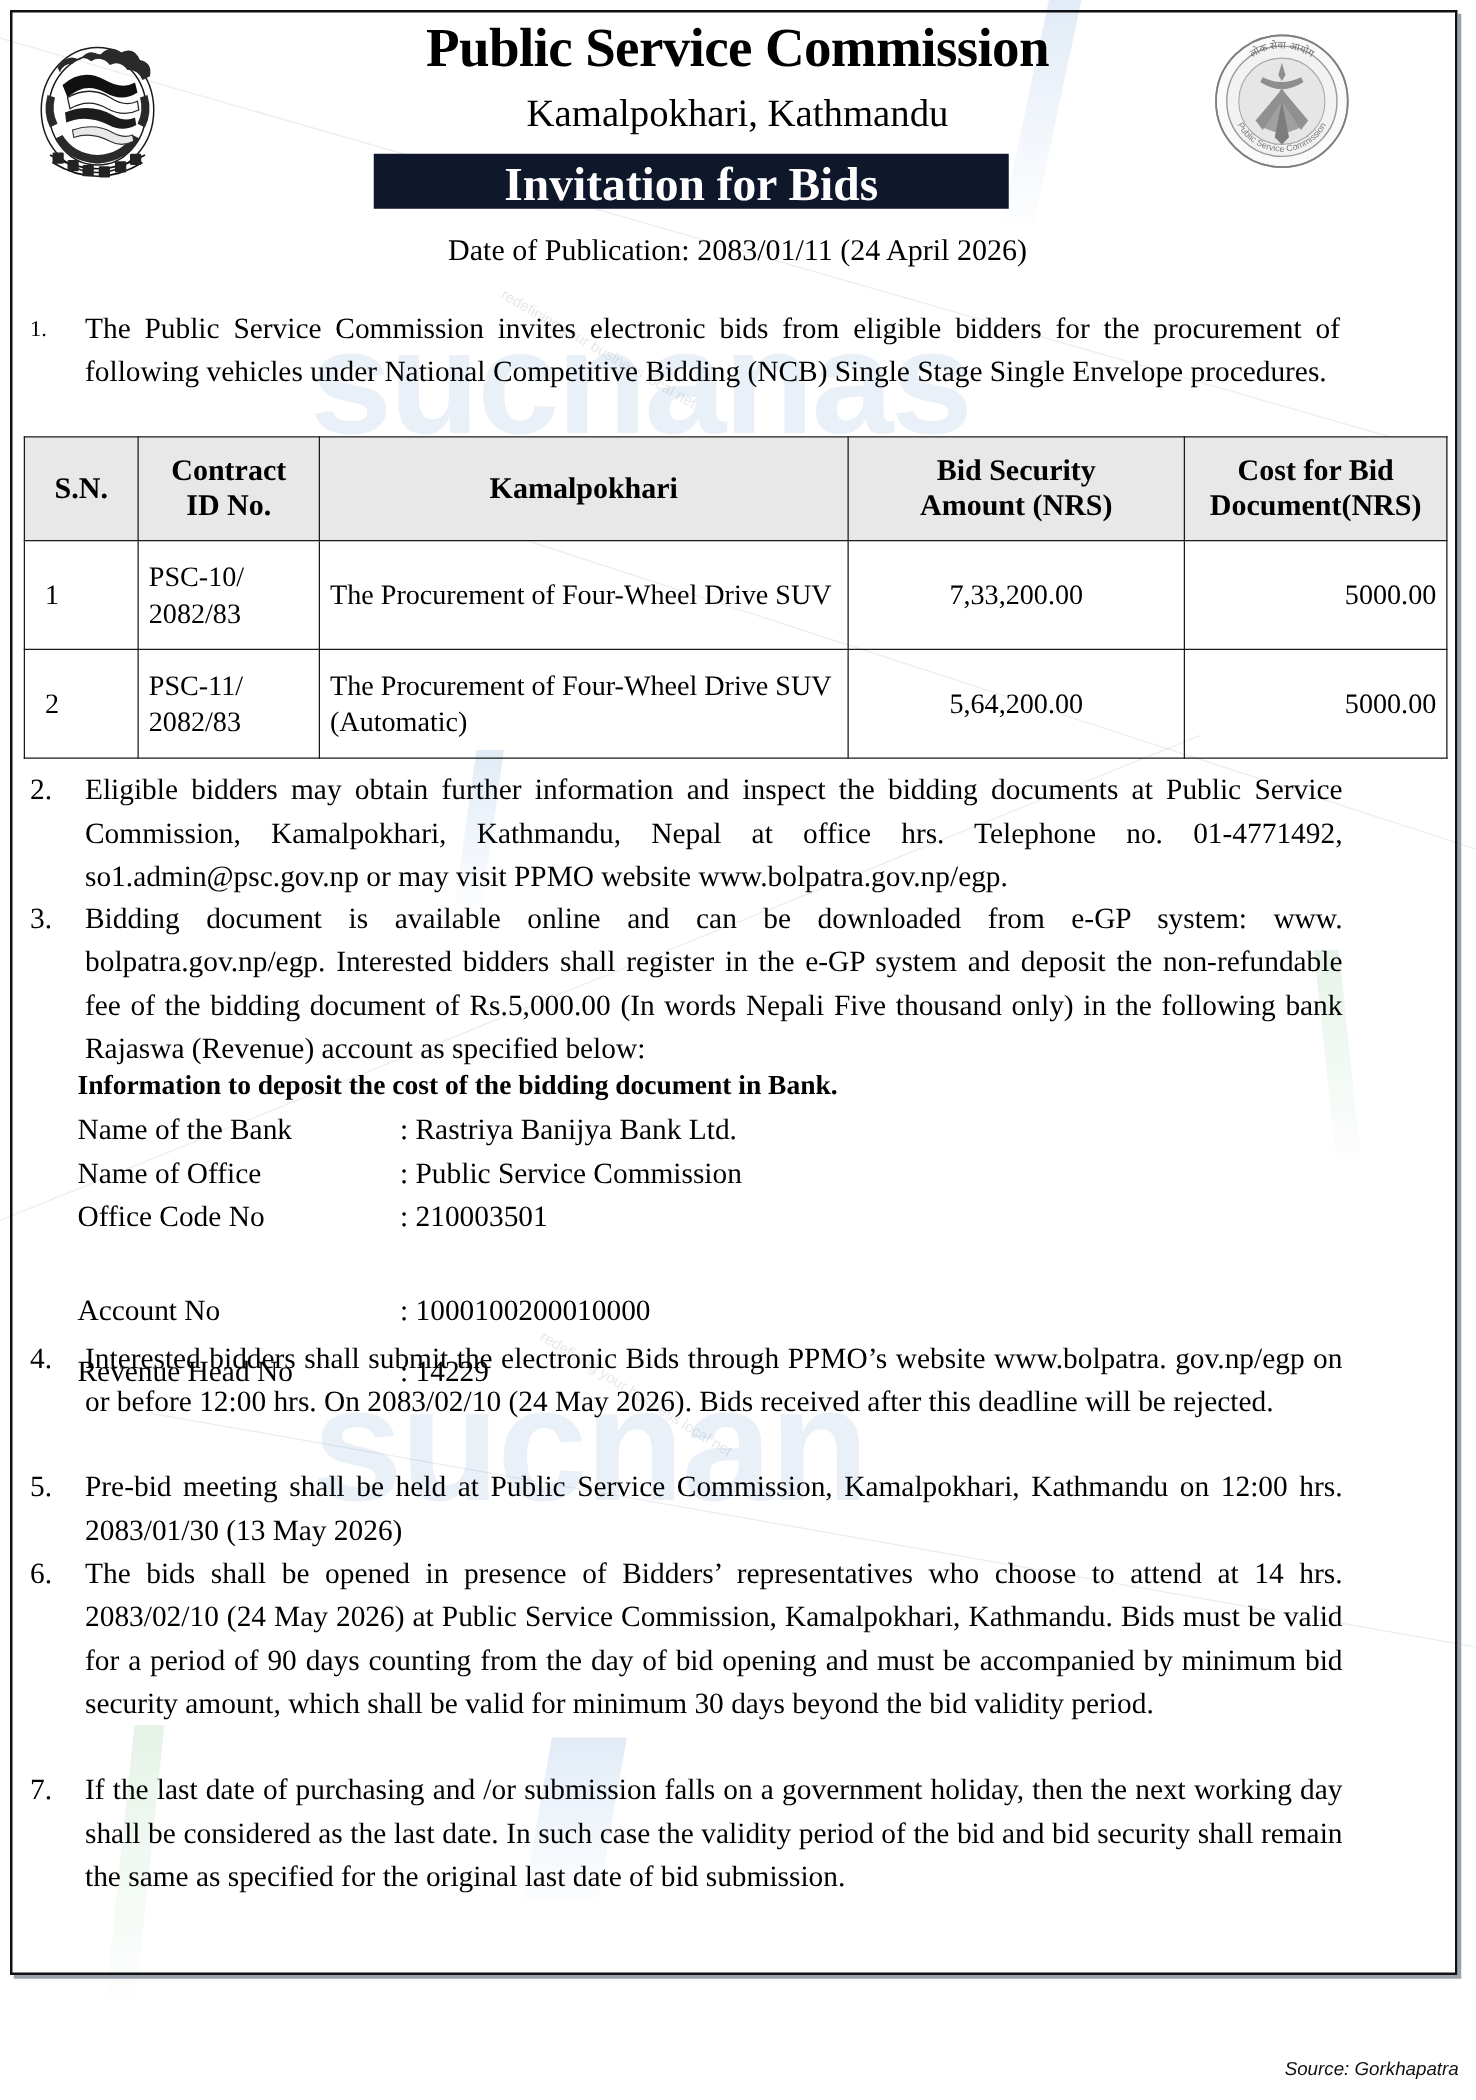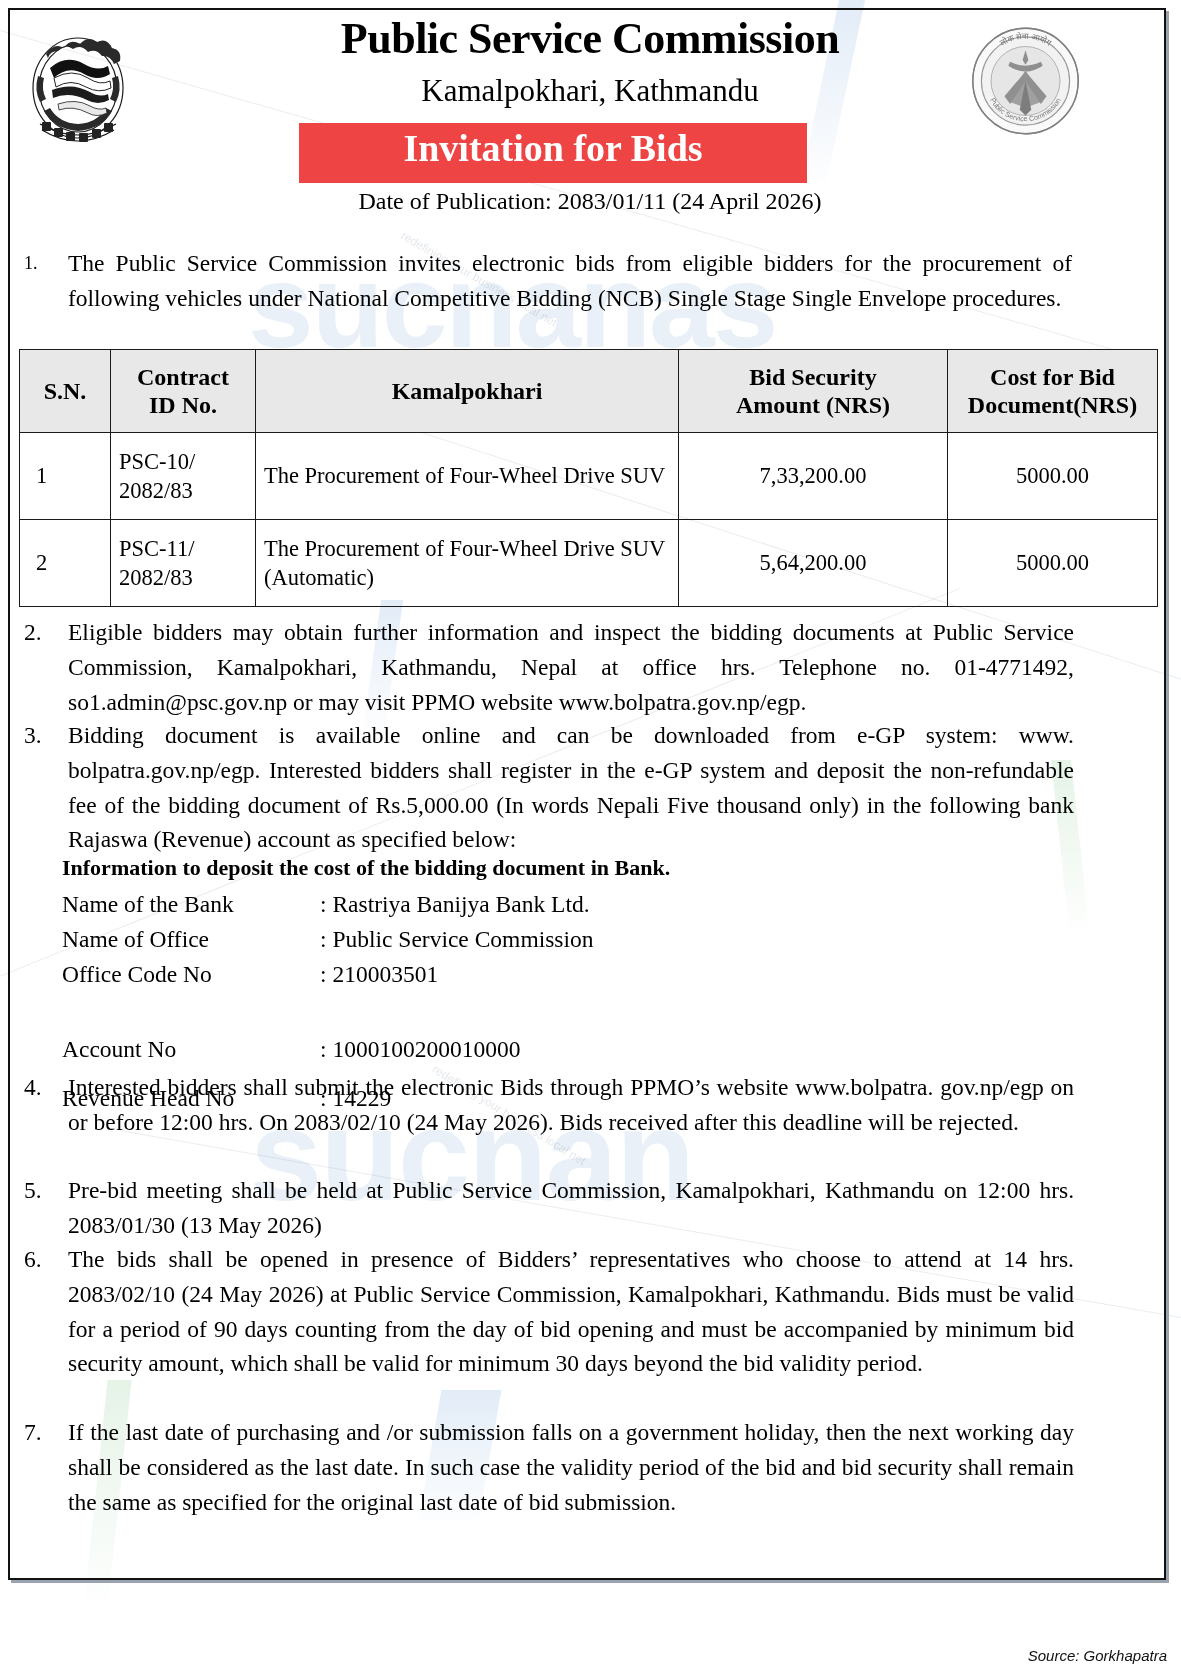--- a/index.html
+++ b/index.html
@@ -98,22 +98,22 @@
     width: 840px;
     text-align: center;
     font-size: 31px;
     line-height: 1.1;
   }
   .ifb-banner {
     position: absolute;
     left: 299px;
     top: 123px;
     width: 508px;
-    height: 60px;
-    background: #ef4444;
+    height: 44px;
+    background: #0f172a;
     color: #fff;
     font-size: 38px;
     font-weight: bold;
     text-align: center;
     line-height: 50px;
     letter-spacing: 0px;
   }
   .pub-date {
     position: absolute;
     left: 170px;
@@ -172,21 +172,21 @@
     text-align: center;
     font-size: 24px;
     line-height: 1.18;
     height: 72px;
   }
   .bid-table tbody td { height: 76px; }
   .col-sn    { width: 74px;  text-align: left; }
   .col-cid   { width: 128px; }
   .col-part  { width: 406px; }
   .col-bsa   { width: 252px; text-align: center; }
-  .col-cost  { width: 193px; text-align: center; }
+  .col-cost  { width: 193px; text-align: right; }
   .bid-table tbody td.col-sn   { text-align: left; padding-left: 16px; }
   .bid-table tbody td.col-cid  { text-align: left; line-height: 1.3; }
   .bid-table tbody td.col-part { text-align: left; line-height: 1.3; }
 
   
   .bank-heading {
     position: absolute;
     left: 62px;
     font-size: 22px;
     font-weight: bold;

